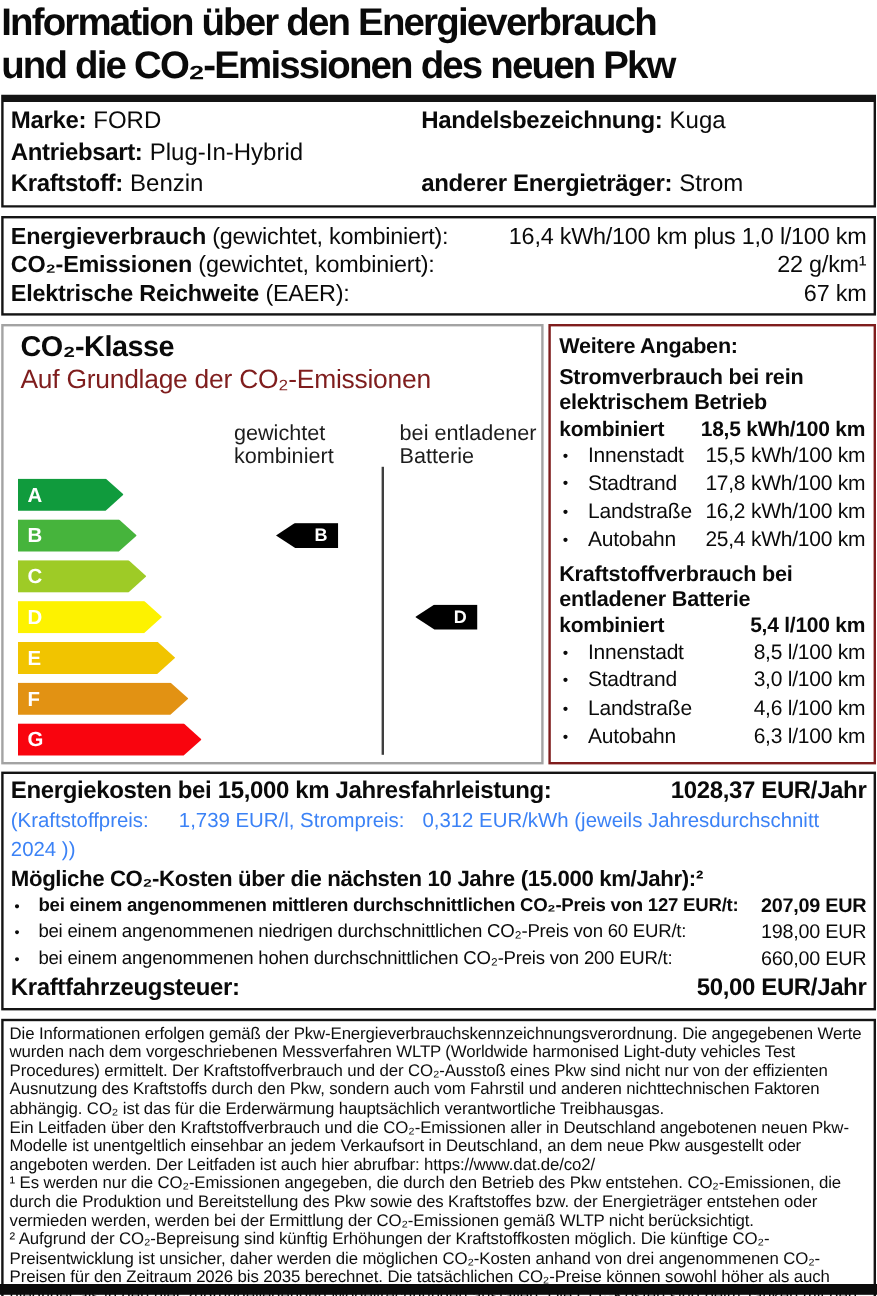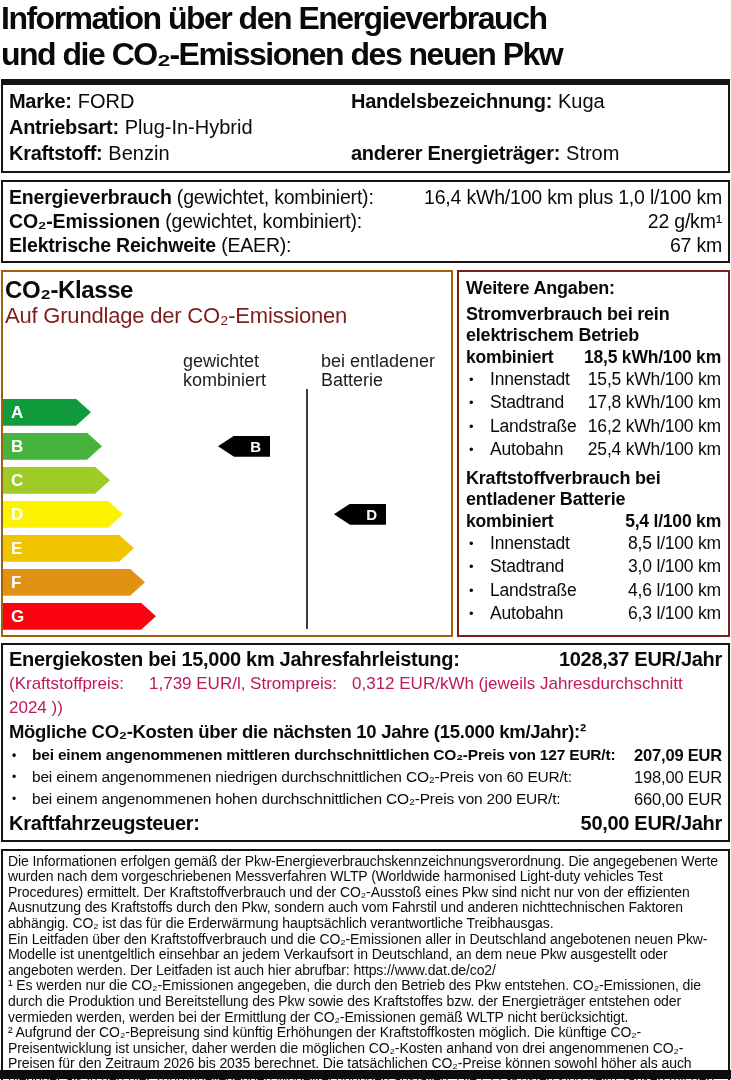--- a/index.html
+++ b/index.html
@@ -24,21 +24,21 @@
   .vval{margin-left:6px;}
 
   
   .consumption{padding:3px 6px 4px 6px;font-size:19.5px;}
   .crow{display:flex;line-height:24px;letter-spacing:-0.2px;}
   .crow .lab b{font-weight:700;}
   .crow .val{margin-left:auto;white-space:nowrap;}
 
   
   .section3{display:flex;gap:4px;margin:0 1px 6px 1px;}
-  .co2-box{width:452px;border:2px solid #a16207;box-sizing:border-box;padding:5px 0 5px 0;position:relative;}
+  .co2-box{width:452px;border:2px solid #a3a3a3;box-sizing:border-box;padding:5px 0 5px 12px;position:relative;}
   .co2-heading{font-size:24px;font-weight:700;line-height:26px;letter-spacing:-0.4px;padding-left:2px;}
   .co2-sub{font-size:22px;line-height:25px;color:#7f1d1d;padding-left:2px;letter-spacing:-0.2px;}
   .col-headers{position:relative;height:46px;font-size:18px;line-height:19px;color:#1c1c1c;margin-top:20px;}
   .col-h1{position:absolute;left:180px;top:4px;}
   .col-h2{position:absolute;left:318px;top:4px;}
   .scale{position:relative;margin-top:5px;height:231px;}
   .arrow{
     height:27px;margin-bottom:7px;color:#fff;font-weight:700;font-size:17px;line-height:27px;
     clip-path:polygon(0 0, calc(100% - 15px) 0, 100% 50%, calc(100% - 15px) 100%, 0 100%);
   }
@@ -62,21 +62,21 @@
   .wa-item .bullet{width:13px;padding-left:3px;font-size:13px;}
   .wa-item .bullet::before{content:"•";}
   .wa-item .ilabel{padding-left:8px;}
   .wa-item .val{margin-left:auto;white-space:nowrap;}
   .wa-sec2{margin-top:6px;}
 
   
   .costs{padding:2px 6px 4px 6px;}
   .cost-main{display:flex;font-weight:700;font-size:20px;line-height:25px;letter-spacing:-0.3px;}
   .cost-main .val{margin-left:auto;white-space:nowrap;}
-  .price-note{font-size:17px;line-height:24px;color:#be185d;}
+  .price-note{font-size:17px;line-height:24px;color:#3b82f6;}
   .price-note .p1{display:inline-block;width:140px;}
   .price-note .p2{display:inline-block;width:203px;}
   .co2cost-head{font-weight:700;font-size:18.5px;line-height:24px;letter-spacing:-0.3px;}
   .ccrow{display:flex;font-size:15.5px;line-height:22px;letter-spacing:-0.2px;}
   .ccrow .bullet{width:20px;padding-left:3px;font-size:12px;}
   .ccrow .bullet::before{content:"•";}
   .ccrow .txt{flex:1;}
   .ccrow .val{margin-left:8px;white-space:nowrap;font-size:16.5px;}
   .ccrow.bold{font-weight:700;}
   .tax{display:flex;font-weight:700;font-size:20px;line-height:26px;letter-spacing:-0.3px;}

